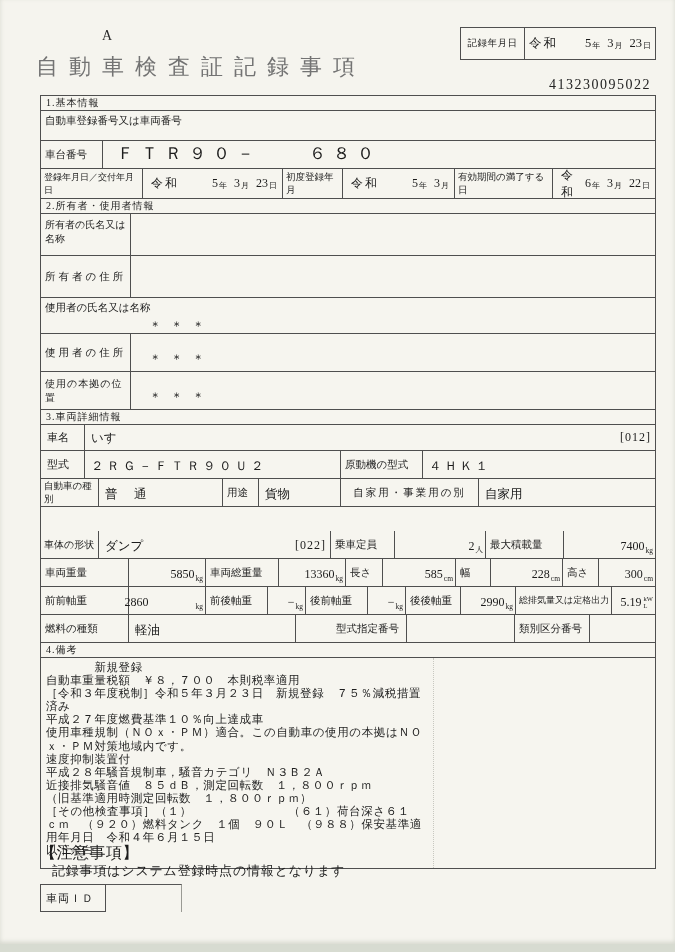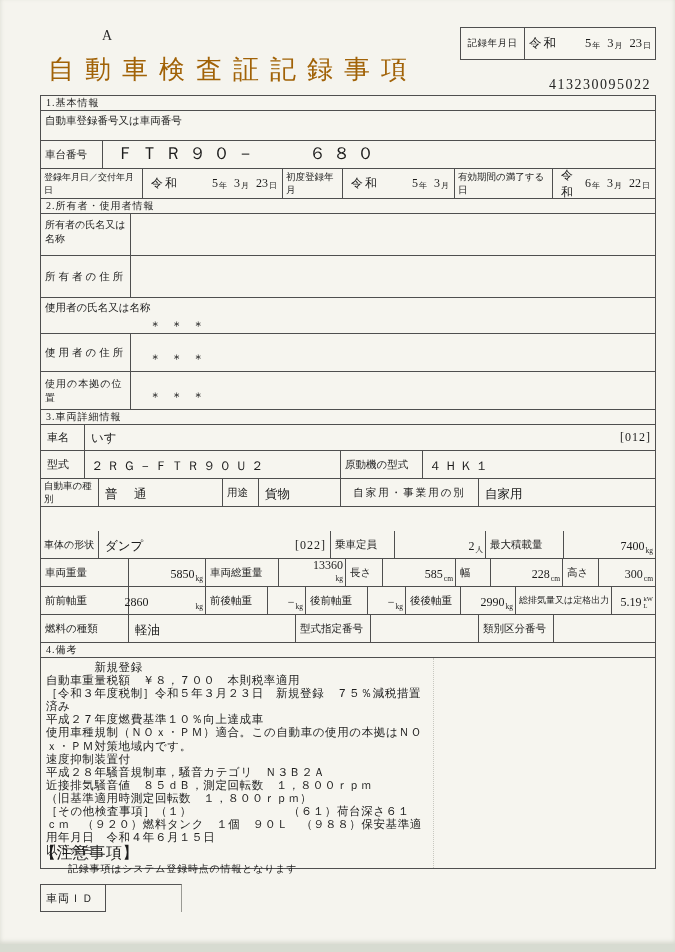--- a/index.html
+++ b/index.html
@@ -11,23 +11,23 @@
     position:relative;
     overflow:hidden;
   }
   .paper{
     position:absolute;left:0;top:0;right:0;bottom:8px;
     background:#f5f4ee;
     box-shadow:inset 0 -2px 4px rgba(120,130,110,.25);
   }
   .corner-a{position:absolute;left:102px;top:28px;font-size:14px;color:#2a2a2a;}
   .doc-title{
-    position:absolute;left:48px;top:52px;
-    font-size:26px;letter-spacing:11px;white-space:nowrap;
-    color:#a16207;font-weight:500;
+    position:absolute;left:36px;top:52px;
+    font-size:22px;letter-spacing:11px;white-space:nowrap;
+    color:#737373;font-weight:500;
   }
   .record-box{
     position:absolute;left:460px;top:27px;width:196px;height:33px;
     border:1px solid #4f4f4f;display:flex;box-sizing:border-box;background:#f7f6f0;
   }
   .record-box .rlbl{
     width:64px;border-right:1px solid #4f4f4f;font-size:9.5px;
     display:flex;align-items:center;justify-content:center;letter-spacing:.5px;box-sizing:border-box;
   }
   .record-box .rval{flex:1;display:flex;align-items:center;font-size:12.5px;padding:0 6px 0 8px;}
@@ -59,21 +59,21 @@
   .stars{letter-spacing:9px;font-size:12.5px;white-space:pre;}
   .code-tag{font-size:12px;letter-spacing:1px;padding-right:4px;align-self:flex-end;padding-bottom:2px;}
   .unit-stack{display:inline-flex;flex-direction:column;font-size:6.5px;line-height:6.5px;margin-left:2px;align-items:flex-start;transform:translateY(-1px);}
   .remarks{position:relative;height:210px;padding:3px 0 0 5px;box-sizing:border-box;}
   .remarks .line{
     font-size:11.5px;line-height:13.1px;letter-spacing:.6px;
     white-space:pre-wrap;min-height:13.1px;color:#1e1e1e;
   }
   .crease{position:absolute;left:392px;top:0;bottom:0;border-left:1px dotted #c8c8c0;}
   .notice-title{position:absolute;left:40px;top:843px;font-size:16px;letter-spacing:.5px;}
-  .notice-text{position:absolute;left:68px;top:862px;font-size:10px;letter-spacing:.8px;}
+  .notice-text{position:absolute;left:52px;top:862px;font-size:13px;letter-spacing:.8px;}
   .vid{position:absolute;left:40px;top:884px;display:flex;}
   .vid .vl{
     width:66px;height:28px;border:1px solid #4f4f4f;box-sizing:border-box;
     font-size:11px;letter-spacing:1px;display:flex;align-items:center;padding-left:5px;background:#f6f5ef;
   }
   .vid .vv{width:76px;height:28px;border-top:1px solid #555;border-right:1px solid #9a9a94;box-sizing:border-box;}
   .spaced1{letter-spacing:3px;}
   .spaced2{letter-spacing:2px;}
   .f9{font-size:9px;}
   .f95{font-size:9.5px;}
@@ -247,21 +247,21 @@
       </div>
     </div>
 
     <div class="row" style="height:28px;">
       <div class="c lblc" style="width:88px;">車両重量</div>
       <div class="c valc numc" style="width:77px;">
           <span>5850</span>
           <span class="u">kg</span>
         </div>
       <div class="c lblc" style="width:73px;">車両総重量</div>
-      <div class="c valc numc" style="width:67px;flex-direction:column;">
+      <div class="c valc numc" style="width:67px;">
           <span>13360</span>
           <span class="u">kg</span>
         </div>
       <div class="c lblc" style="width:37px;text-align:right;">長さ</div>
       <div class="c valc numc" style="width:73px;">
           <span>585</span>
           <span class="u">cm</span>
         </div>
       <div class="c lblc" style="width:35px;">幅</div>
       <div class="c valc numc" style="width:72px;">
@@ -302,21 +302,21 @@
         <span class="unit-stack">
             <span>kW</span>
             <span>L</span>
           </span>
       </div>
     </div>
 
     <div class="row" style="height:28px;">
       <div class="c lblc" style="width:88px;">燃料の種類</div>
       <div class="c valc bottomed" style="width:167px;">軽油</div>
-      <div class="c lblc" style="width:75px;">型式指定番号</div>
+      <div class="c lblc" style="width:75px;margin-left:36px;">型式指定番号</div>
       <div class="c valc" style="width:108px;"></div>
       <div class="c lblc" style="width:75px;">類別区分番号</div>
       <div class="c last valc" style="flex:1;"></div>
     </div>
 
     <div class="secbar">4.備考</div>
 
     <div class="remarks">
       <div class="crease"></div>
       <div class="line">　　　　新規登録</div>

